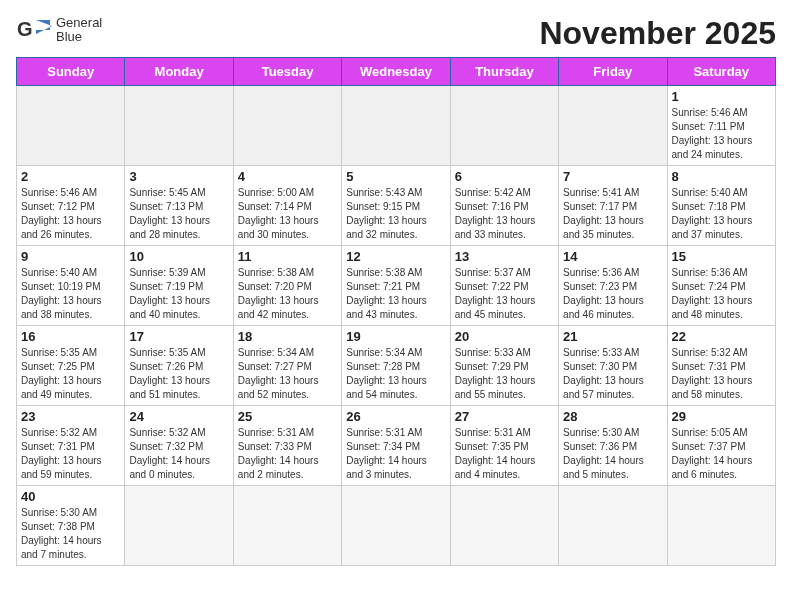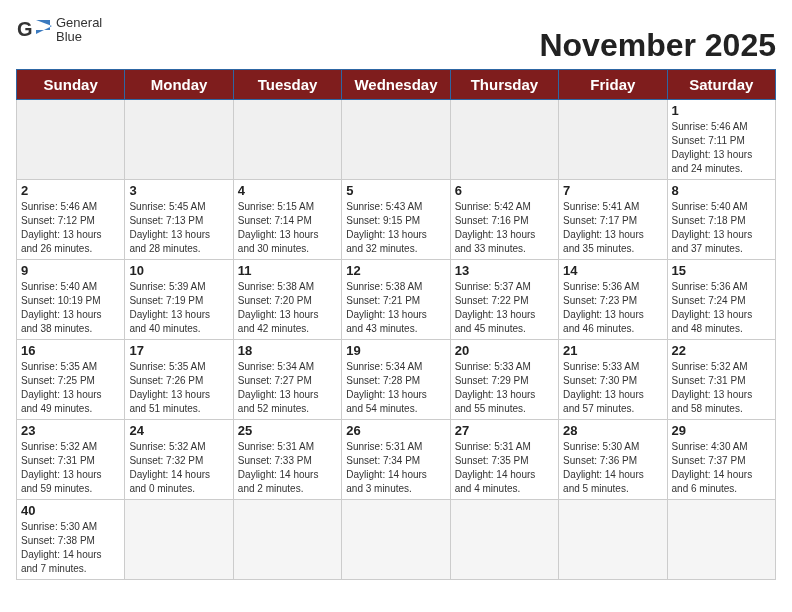--- a/index.html
+++ b/index.html
@@ -29,43 +29,42 @@
     .logo-text span {
       display: block;
       font-weight: normal;
     }
     .logo-icon {
       width: 36px;
       height: 28px;
     }
     .title-area {
       text-align: left;
-      margin-top: 12px;
     }
     .month-title {
       font-size: 32px;
       font-weight: bold;
       color: #222;
       line-height: 1.1;
     }
     .subtitle {
       font-size: 14px;
       color: #444;
       margin-top: 2px;
     }
     .calendar {
       width: 100%;
       border-collapse: collapse;
       margin-top: 6px;
       border: 1px solid #bbb;
     }
     .calendar th {
-      background: #7f1d1d;
+      background: #d946ef;
       color: #fff;
-      font-size: 15px;
+      font-size: 13px;
       font-weight: bold;
       padding: 6px 4px;
       text-align: center;
       border: 1px solid #2e66a3;
     }
     .calendar td {
       vertical-align: top;
       border: 1px solid #ccc;
       padding: 3px 4px;
       width: 108px;
@@ -150,21 +149,21 @@
 Daylight: 13 hours and 26 minutes.</div>
         </td>
         <td>
           <span class="day-number">3</span>
           <div class="day-info">Sunrise: 5:45 AM
 Sunset: 7:13 PM
 Daylight: 13 hours and 28 minutes.</div>
         </td>
         <td>
           <span class="day-number">4</span>
-          <div class="day-info">Sunrise: 5:15 AM
+          <div class="day-info">Sunrise: 5:00 AM
 Sunset: 7:14 PM
 Daylight: 13 hours and 30 minutes.</div>
         </td>
         <td>
           <span class="day-number">5</span>
           <div class="day-info">Sunrise: 5:43 AM
 Sunset: 9:15 PM
 Daylight: 13 hours and 32 minutes.</div>
         </td>
         <td>
@@ -306,21 +305,21 @@
 Daylight: 14 hours and 4 minutes.</div>
         </td>
         <td>
           <span class="day-number">28</span>
           <div class="day-info">Sunrise: 5:30 AM
 Sunset: 7:36 PM
 Daylight: 14 hours and 5 minutes.</div>
         </td>
         <td>
           <span class="day-number">29</span>
-          <div class="day-info">Sunrise: 4:30 AM
+          <div class="day-info">Sunrise: 5:05 AM
 Sunset: 7:37 PM
 Daylight: 14 hours and 6 minutes.</div>
         </td>
       </tr>
       <tr>
         <td>
           <span class="day-number">40</span>
           <div class="day-info">Sunrise: 5:30 AM
 Sunset: 7:38 PM
 Daylight: 14 hours and 7 minutes.</div>

